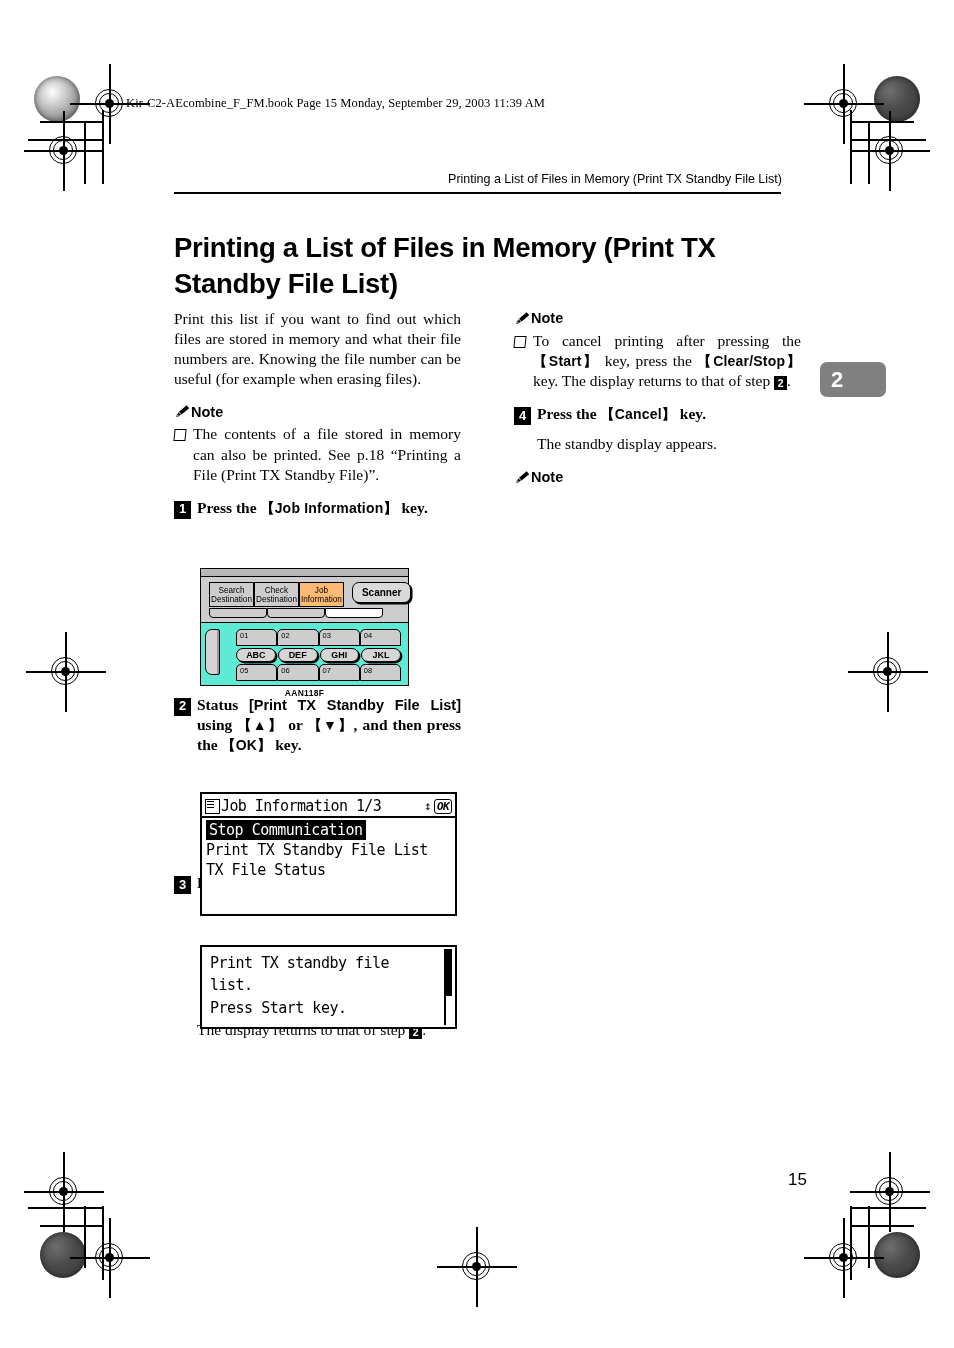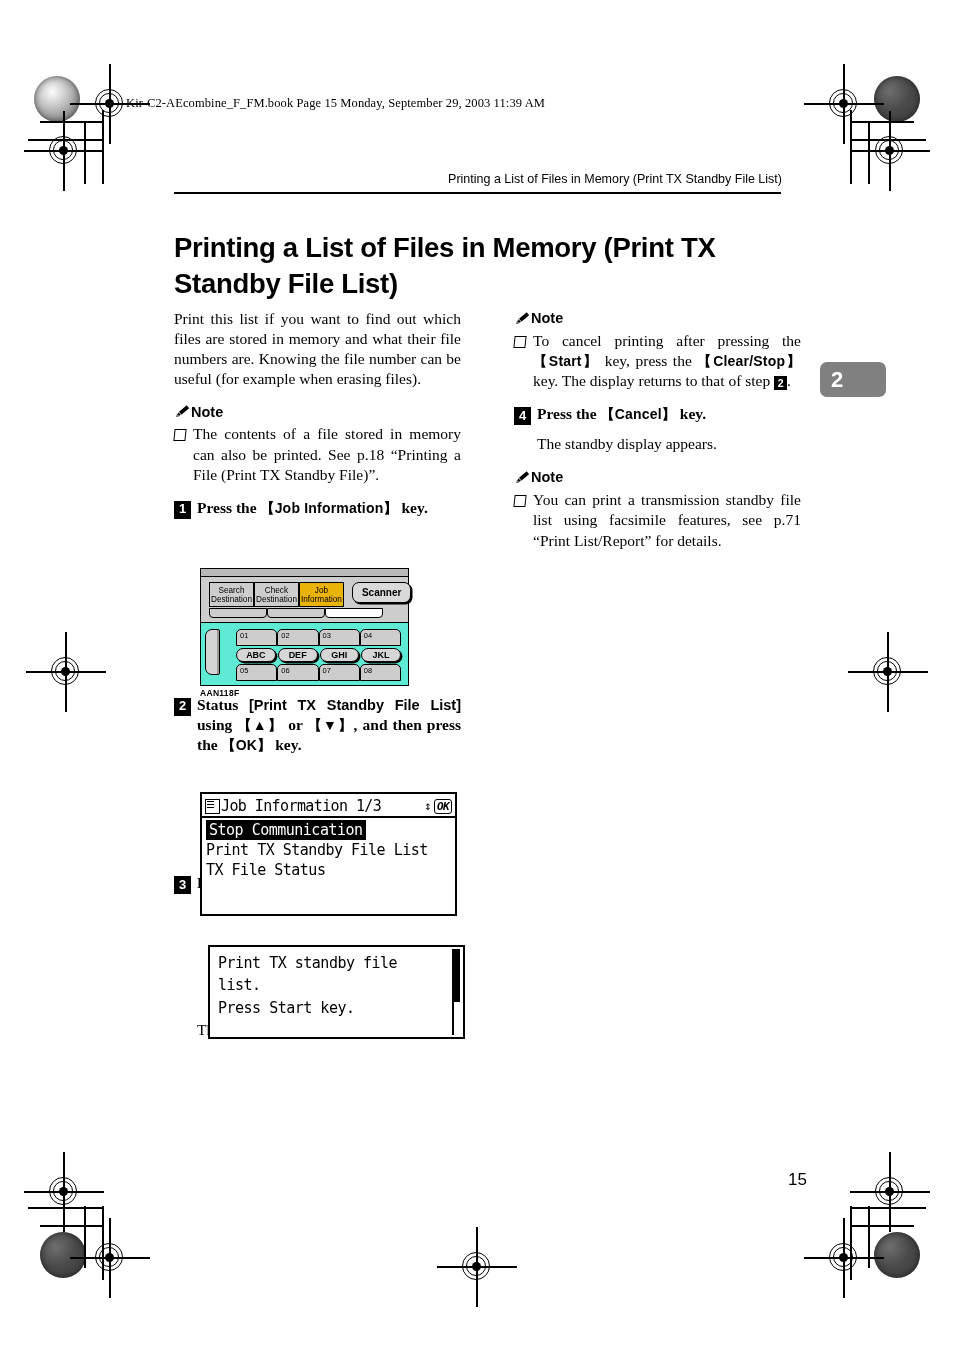--- a/index.html
+++ b/index.html
@@ -69,55 +69,55 @@
      letter-spacing:.2px;white-space:nowrap;}
   .sanslist{font-family:"Liberation Sans",sans-serif;font-weight:bold;font-size:14.5px;}
 
   
   .panel-fig{position:absolute;left:200px;top:568px;width:209px;}
   .panel{border:1.6px solid #000;background:#cdcdcd;box-sizing:border-box;position:relative;}
   .panel-top{height:7px;background:#b9b9b9;border-bottom:1.3px solid #000;}
   .tabrow{display:flex;align-items:flex-start;padding:5px 6px 0 8px;gap:0;}
   .tabbox{border:1.5px solid #000;box-sizing:border-box;font-family:"Liberation Sans",sans-serif;
       font-size:8.2px;line-height:1.12;text-align:center;padding:3px 1px 2px;width:58px;background:#cdcdcd;}
-  .tabbox.active{background:#eab308;}
+  .tabbox.active{background:#fdba74;}
   .scanbtn{margin-left:8px;border:1.6px solid #000;border-radius:7px;background:#d9d9d9;
       font-family:"Liberation Sans",sans-serif;font-weight:bold;font-size:10px;
       padding:4px 9px;box-shadow:1.5px 1.5px 0 #000;}
   .slotrow{display:flex;padding:1px 6px 4px 8px;}
   .slot{width:58px;height:10px;border:1.4px solid #000;border-radius:0 0 4px 4px;background:#cdcdcd;box-sizing:border-box;}
   .slot.white{background:#fff;}
   .keys-wrap{display:flex;border-top:1.4px solid #000;background:#5eead4;padding:6px 7px 4px 4px;gap:16px;}
   .lever{width:13px;height:44px;border:1.4px solid #000;border-radius:7px 2px 2px 7px;background:#d4d4d4;flex:none;
       box-shadow:inset -2px 0 0 #9a9a9a;}
   .keys{flex:1;}
   .krow{display:flex;gap:0;}
   .knum{flex:1;height:17px;border:1.3px solid #000;border-radius:5px 5px 0 0;background:#cdcdcd;
       font-family:"Liberation Sans",sans-serif;font-size:7.5px;padding:1px 0 0 3px;box-sizing:border-box;}
   .krow.mid{padding:2px 0 2px 0;gap:2px;}
   .kabc{flex:1;height:14px;border:1.5px solid #000;border-radius:7px;background:#d6d6d6;
       font-family:"Liberation Sans",sans-serif;font-weight:bold;font-size:9px;
       display:flex;align-items:center;justify-content:center;box-shadow:1.4px 1.4px 0 #000;box-sizing:border-box;}
   .fig-caption{font-family:"Liberation Sans",sans-serif;font-size:8.5px;font-weight:bold;
-      text-align:left;margin-top:2px;letter-spacing:.3px;}
+      text-align:center;margin-top:2px;letter-spacing:.3px;}
 
   
   .lcd{position:absolute;border:2.2px solid #000;background:#fff;box-sizing:border-box;
        font-family:"DejaVu Sans Mono",monospace;}
   .lcd1{left:200px;top:792px;width:257px;height:124px;}
   .lcd-title{display:flex;align-items:center;gap:1px;font-size:15px;letter-spacing:-0.6px;
        padding:3px 3px 1px 3px;border-bottom:2px solid #000;height:24px;box-sizing:border-box;}
   .lcd-icon{width:13px;height:13px;border:1.6px solid #000;background:#fff;position:relative;flex:none;}
   .lcd-icon::before{content:"";position:absolute;left:1px;top:1.5px;width:7px;height:1.4px;
        background:#000;box-shadow:0 3px 0 #000,0 6px 0 #000;}
   .lcd-ud{margin-left:auto;font-size:12px;line-height:1;}
   .lcd-ok{border:1.6px solid #000;border-radius:3px;font-size:11px;padding:0 2px;font-weight:bold;margin-left:2px;font-style:italic;}
   .lcd-row{font-size:15px;letter-spacing:-0.5px;padding:1px 4px;white-space:nowrap;}
   .lcd-row.sel{background:#000;color:#fff;display:inline-block;margin-left:4px;padding:1px 3px;}
-  .lcd2{left:208px;top:945px;width:257px;height:94px;}
+  .lcd2{left:200px;top:945px;width:257px;height:84px;}
   .lcd2 .lcd-row{padding:1px 8px;line-height:1.36;}
   .sbar{position:absolute;right:2px;top:2px;width:7px;bottom:2px;background:#fff;border-left:2px solid #000;}
   .sbar i{position:absolute;left:-1px;top:0;width:7px;height:62%;background:#000;display:block;}
 
   .page-no{position:absolute;right:147px;top:1170px;
       font-family:"Liberation Sans",sans-serif;font-size:17px;}
 </style>
 </head>
 <body>
 
@@ -378,19 +378,15 @@
   <p class="body" style="padding-left:23px;margin-top:9px;">The standby display appears.</p>
 
   <div class="note-head" style="margin-top:14px;">
     <svg class="pencil" viewBox="0 0 20 18">
       <path d="M3 15 L5.5 9.5 L15 1.5 L18 5 L8.5 13 Z" fill="#000"></path>
       <path d="M5.5 9.5 L8.5 13" stroke="#fff" stroke-width="1.1"></path>
       <path d="M3 15 L6 14.2 L4 11.8 Z" fill="#fff" stroke="#000" stroke-width=".8"></path>
     </svg>
     <span class="note-label">Note</span>
   </div>
-  <div class="bullet">
-    <span class="sq"></span>
-    <span class="txt">You can print a transmission standby file list using facsimile features, see p.71 “Print List/Report” for details.</span>
-  </div>
 </div>
 
 <div class="page-no">15</div>
 
 </body></html>

